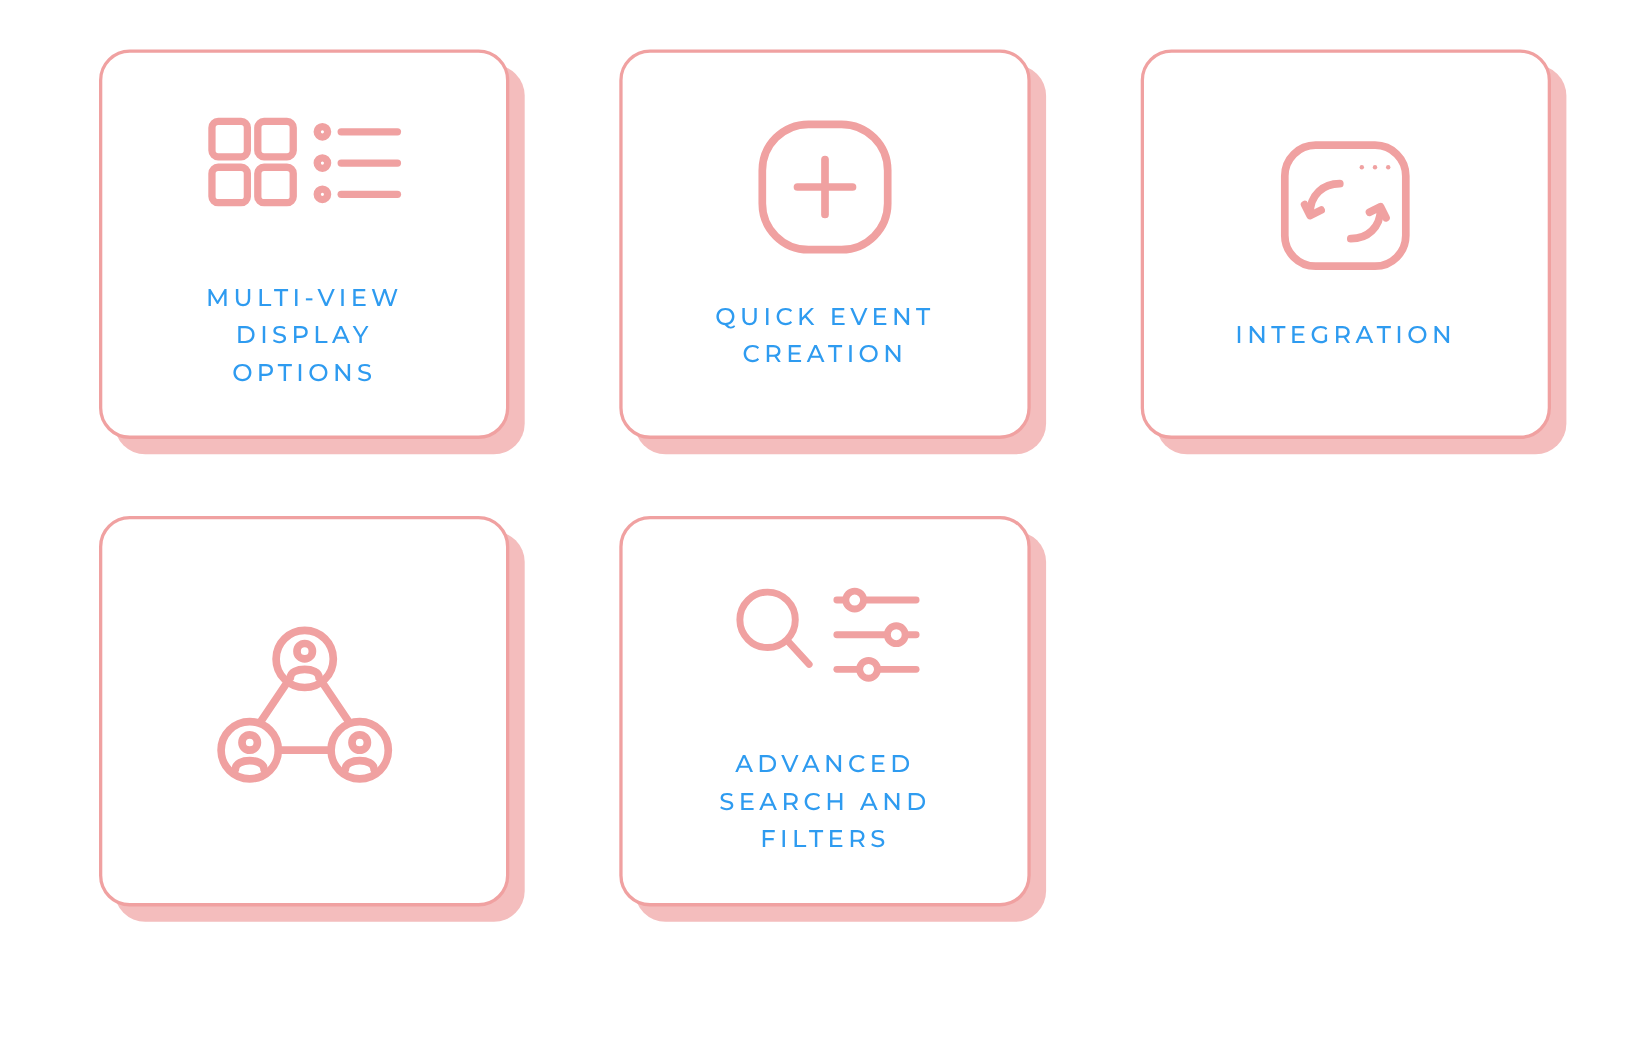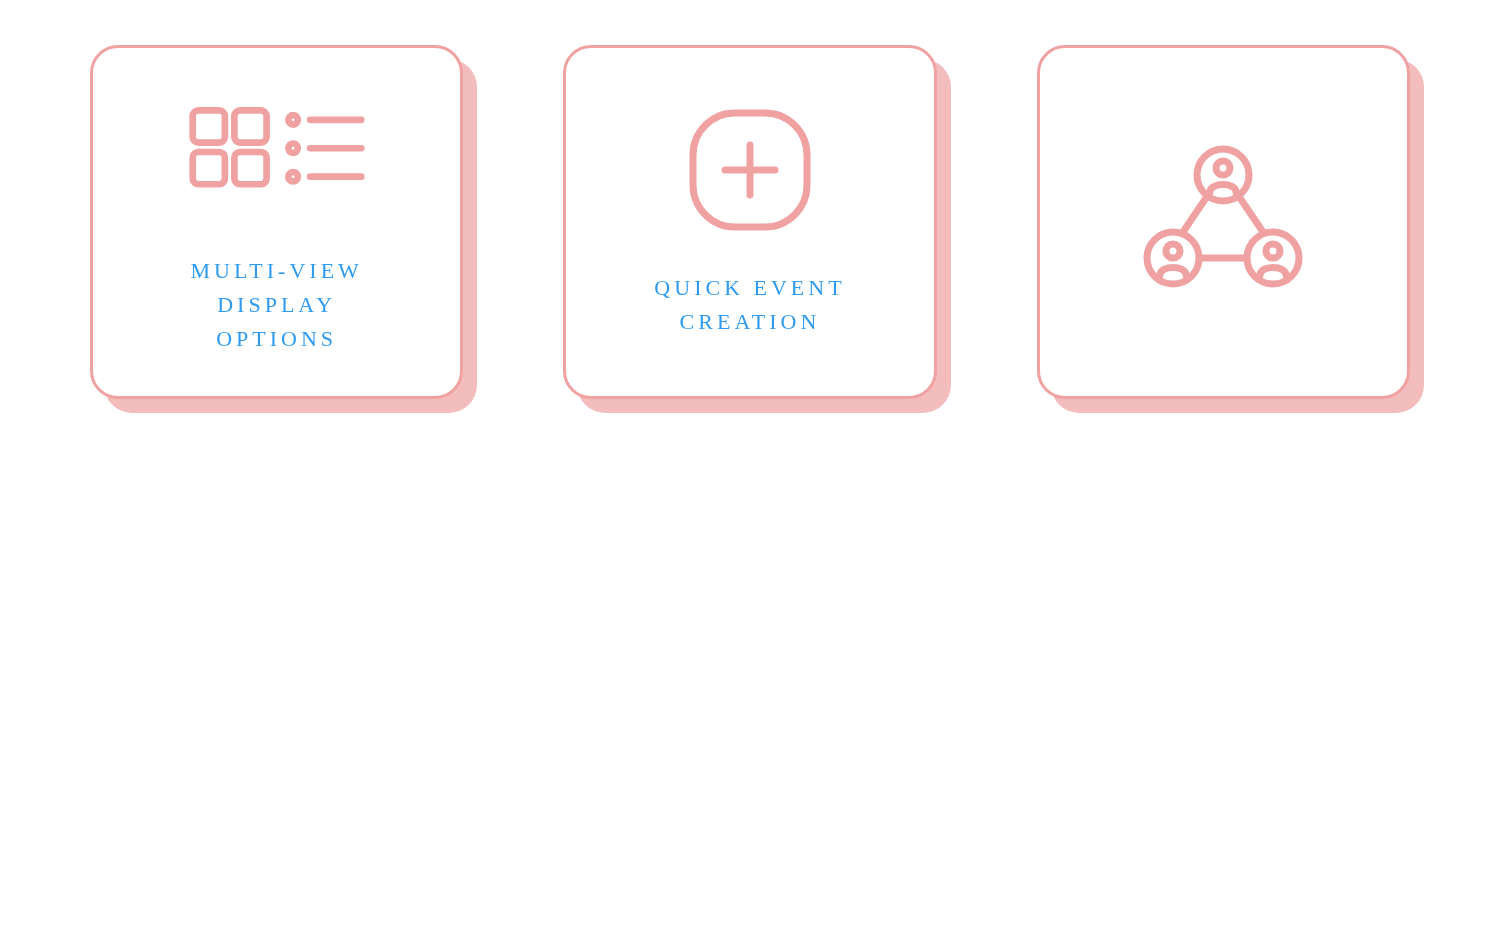--- a/index.html
+++ b/index.html
@@ -12,21 +12,20 @@
   *{box-sizing:border-box;}
   html,body{margin:0;padding:0;width:1500px;height:950px;background:#FFFFFF;font-family:"Montserrat","Segoe UI",Arial,sans-serif;}
   .grid{
     width:1500px;height:702px;
     display:grid;
     grid-template-columns:repeat(3,1fr);
     grid-template-rows:repeat(2,1fr);
     column-gap:100px;
     row-gap:70px;
     padding:45px 90px 56px 90px;
-    font-family:Liberation Serif, serif;
   }
   .card-wrap{position:relative;}
   .shadow{
     position:absolute;
     inset:0;
     transform:translate(14px,14px);
     border-radius:28px;
     background:var(--pink-shadow);
     z-index:0;
   }
@@ -101,20 +100,41 @@
           <line x1="65" y1="40" x2="65" y2="90"></line>
           <line x1="40" y1="65" x2="90" y2="65"></line>
         </svg>
       </div>
       <div class="label">QUICK EVENT
 CREATION</div>
     </div>
   </div>
 
 
+  <div class="card-wrap">
+    <div class="shadow"></div>
+    <div class="card">
+      <div class="icon">
+        <svg width="130" height="130" viewBox="0 0 130 130" fill="none" stroke="#F0A1A1" stroke-width="7" stroke-linecap="round" stroke-linejoin="round">
+          <rect x="10" y="10" width="110" height="110" rx="28"></rect>
+
+          <circle cx="80" cy="30" r="2" fill="#F0A1A1" stroke="none"></circle>
+          <circle cx="92" cy="30" r="2" fill="#F0A1A1" stroke="none"></circle>
+          <circle cx="104" cy="30" r="2" fill="#F0A1A1" stroke="none"></circle>
+
+          <path d="M60 45 C45 45 33 55 33 72"></path>
+          <path d="M28 64 L33 74 L43 69"></path>
+
+          <path d="M70 95 C85 95 97 85 97 68"></path>
+          <path d="M102 76 L97 66 L87 71"></path>
+        </svg>
+      </div>
+      <div class="label">INTEGRATION</div>
+    </div>
+  </div>
 
   <div class="card-wrap">
     <div class="shadow"></div>
     <div class="card">
       <div class="icon">
         <svg width="170" height="155" viewBox="0 0 170 155" fill="none" stroke="#F0A1A1" stroke-width="7" stroke-linecap="round" stroke-linejoin="round">
 
           <line x1="70" y1="55" x2="45" y2="92"></line>
           <line x1="100" y1="55" x2="125" y2="92"></line>
           <line x1="62" y1="118" x2="108" y2="118"></line>
@@ -128,14 +148,36 @@
           <path d="M22 135 C22 125 48 125 48 135"></path>
 
           <circle cx="135" cy="118" r="26"></circle>
           <circle cx="135" cy="111" r="7"></circle>
           <path d="M122 135 C122 125 148 125 148 135"></path>
         </svg>
       </div>
     </div>
   </div>
 
+  <div class="card-wrap">
+    <div class="shadow"></div>
+    <div class="card">
+      <div class="icon">
+        <svg width="200" height="120" viewBox="0 0 200 120" fill="none" stroke="#F0A1A1" stroke-width="7" stroke-linecap="round">
+
+          <circle cx="42" cy="45" r="28"></circle>
+          <line x1="62" y1="66" x2="84" y2="90"></line>
+
+          <line x1="112" y1="25" x2="192" y2="25"></line>
+          <circle cx="130" cy="25" r="9" fill="#FFFFFF"></circle>
+          <line x1="112" y1="60" x2="192" y2="60"></line>
+          <circle cx="172" cy="60" r="9" fill="#FFFFFF"></circle>
+          <line x1="112" y1="95" x2="192" y2="95"></line>
+          <circle cx="144" cy="95" r="9" fill="#FFFFFF"></circle>
+        </svg>
+      </div>
+      <div class="label">ADVANCED
+SEARCH AND
+FILTERS</div>
+    </div>
+  </div>
 
 </div>
 
 </body></html>

